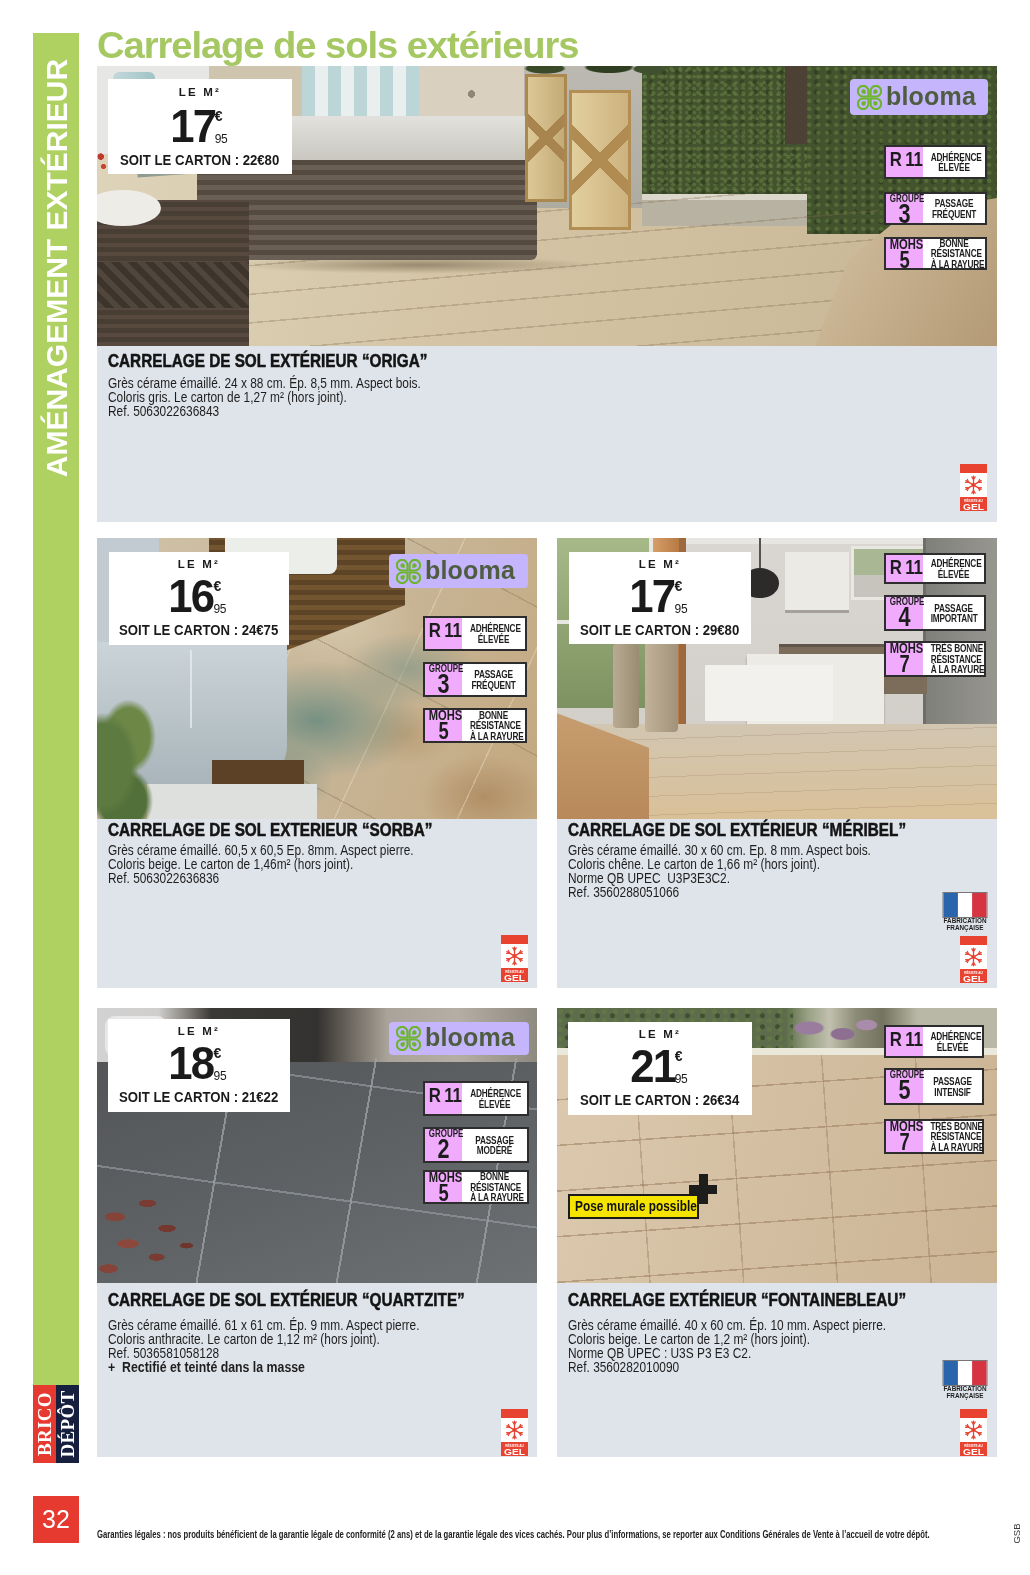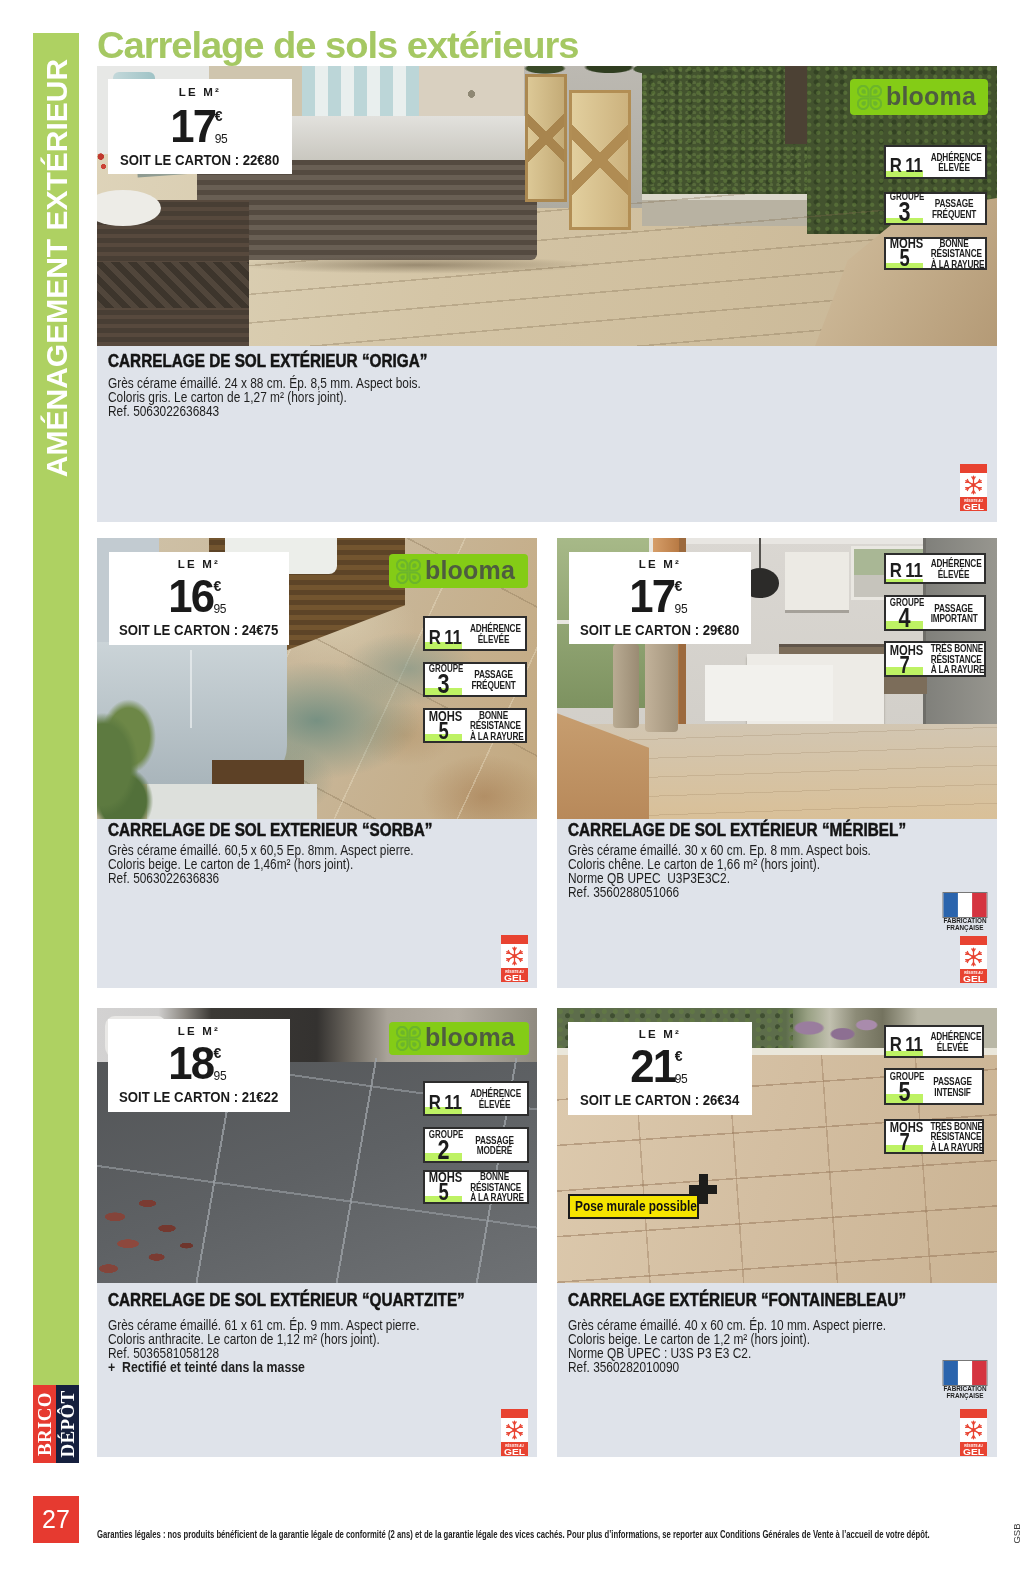--- a/index.html
+++ b/index.html
@@ -20,31 +20,31 @@
 .price{background:#fff;text-align:center;color:#1a1a1a;}
 .lem{position:absolute;top:7px;left:0;right:0;text-align:center;font-weight:bold;font-size:11.5px;letter-spacing:2.2px;}
 .big{position:absolute;top:24px;right:42%;font-weight:bold;font-size:46px;line-height:46px;letter-spacing:-2px;transform:scaleX(.95);transform-origin:100% 0;}
 .eur{position:absolute;left:58%;top:30px;font-weight:bold;font-size:14px;line-height:14px;}
 .cts{position:absolute;left:58%;top:54px;font-weight:normal;font-size:12px;line-height:12px;letter-spacing:-0.3px;}
 .soit{position:absolute;top:73px;left:0;right:0;text-align:center;font-weight:bold;font-size:14px;white-space:nowrap;}
 .soit span{display:inline-block;transform:scaleX(.94);}
 .pr2 .lem{top:6px;}.pr2 .big{top:20.5px;}.pr2 .eur{top:26.5px;}.pr2 .cts{top:50.5px;}.pr2 .soit{top:69.5px;}
 
 .bd{position:absolute;display:flex;border:2px solid #2d2d2d;background:#fff;box-sizing:border-box;}
-.bd .l{width:37px;background:#bef264;display:flex;flex-direction:column;align-items:center;justify-content:flex-end;flex-shrink:0;margin-top:24px;}
+.bd .l{width:37px;background:#f0abfc;display:flex;flex-direction:column;align-items:center;justify-content:flex-start;flex-shrink:0;}
 .bd .r{flex:1;min-width:0;display:flex;flex-direction:column;align-items:center;justify-content:center;overflow:visible;}
 .bd span{display:block;width:100%;text-align:center;white-space:nowrap;font-weight:bold;color:#1d1d1d;transform:scaleX(.8);}
 .r11{font-size:21px;}
 .grp{font-size:10px;line-height:9px;}
 .num{font-size:27px;line-height:22px;}
 .numm{font-size:23px;line-height:19px;}
 .mohs{font-size:14px;line-height:11.5px;}
 .rt{font-size:11px;line-height:10.4px;letter-spacing:-0.2px;transform:scaleX(.75) !important;}
 
-.blooma{position:absolute;background:#84cc16;border-radius:4px;display:flex;align-items:center;}
+.blooma{position:absolute;background:#c4b5fd;border-radius:4px;display:flex;align-items:center;}
 .blooma .word{font-weight:bold;color:#4e5c40;font-size:25px;letter-spacing:0.2px;transform:scaleX(1);transform-origin:0 50%;position:relative;top:-1px;}
 
 .gel{position:absolute;width:27px;height:47px;overflow:visible;}
 .flag{position:absolute;width:46px;height:38px;overflow:visible;}
 
 #pose{left:568px;top:1194px;width:122px;height:21px;padding-left:5px;background:#f5e400;border:2px solid #1a1a1a;color:#111;font-weight:bold;font-size:15px;line-height:20px;text-align:left;white-space:nowrap;}
 #pose span{display:block;transform:scaleX(.79);transform-origin:0 50%;}
 
 #pgnum{left:33px;top:1496px;width:46px;height:47px;background:#e63a30;color:#fff;font-size:25px;display:flex;align-items:center;justify-content:center;}
 #legal{left:97px;top:1529px;font-size:10px;font-weight:bold;color:#222;transform:scaleX(.77);transform-origin:0 0;white-space:nowrap;}
@@ -625,21 +625,21 @@
 <rect x="30.1" y="1" width="14.4" height="24" fill="#d53440"></rect>
 <text x="23" y="31.4" font-size="6.6" font-weight="bold" fill="#1d1d1d" text-anchor="middle" font-family="Liberation Sans,sans-serif" textLength="43" lengthAdjust="spacingAndGlyphs">FABRICATION</text>
 <text x="23" y="38" font-size="6.6" font-weight="bold" fill="#1d1d1d" text-anchor="middle" font-family="Liberation Sans,sans-serif" textLength="37" lengthAdjust="spacingAndGlyphs">FRANÇAISE</text>
 </svg>
 
 <div class="abs" id="plus"></div>
 <div class="abs" id="pose">
     <span>Pose murale possible</span>
   </div>
 
-<div class="abs" id="pgnum">27</div>
+<div class="abs" id="pgnum">32</div>
 <div class="abs" id="legal">Garanties légales : nos produits bénéficient de la garantie légale de conformité (2 ans) et de la garantie légale des vices cachés. Pour plus d’informations, se reporter aux Conditions Générales de Vente à l’accueil de votre dépôt.</div>
 <div class="abs" id="gsb">
     <span>GSB</span>
   </div>
 <div class="abs" id="brico">
   <div class="half" style="left:0;background:#e63a30;">
       <span>BRICO</span>
     </div>
   <div class="half" style="left:23px;background:#16203e;">
       <span>DÉPÔT</span>

